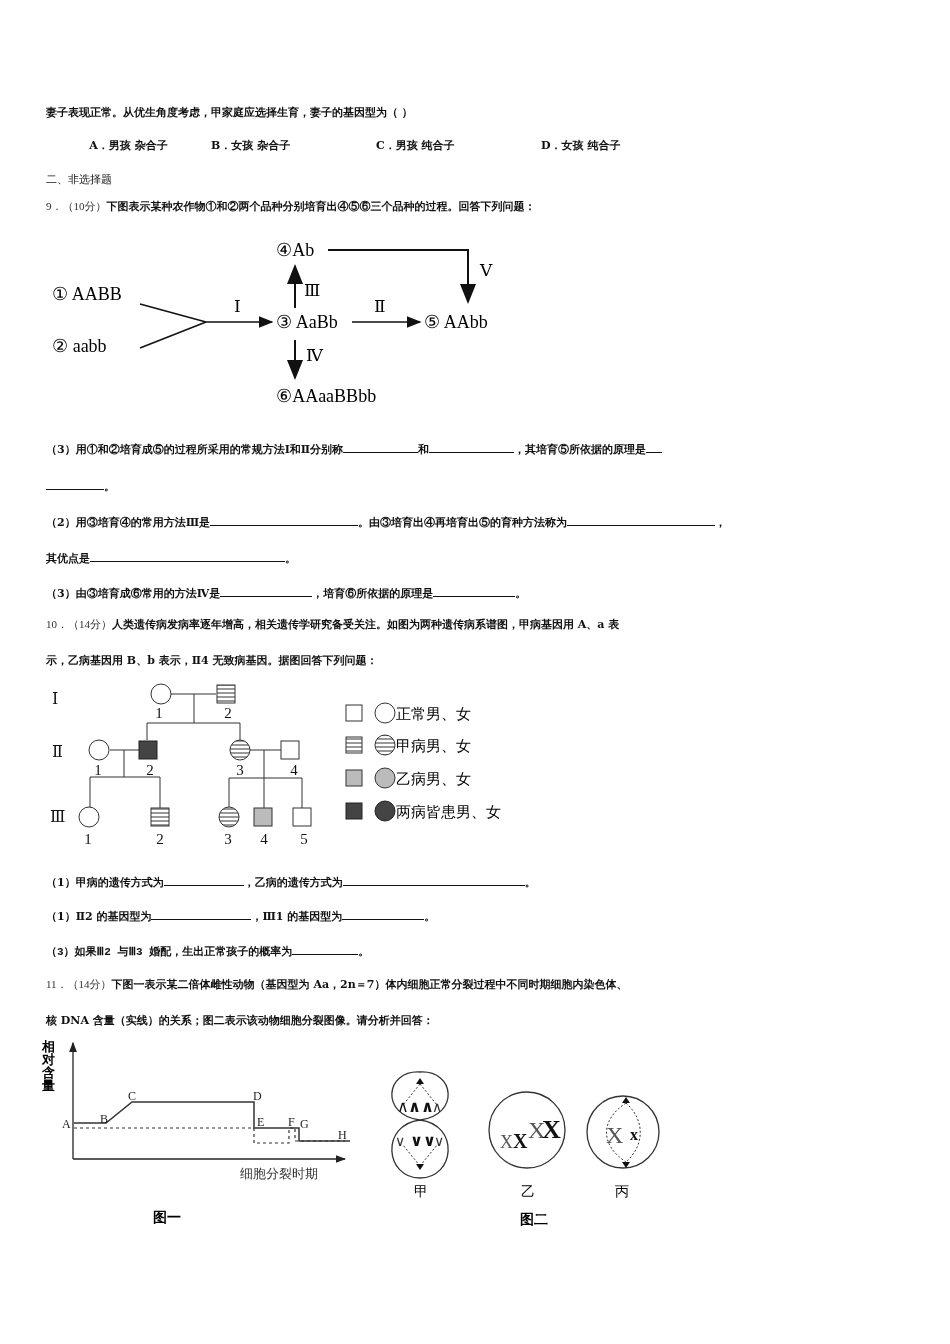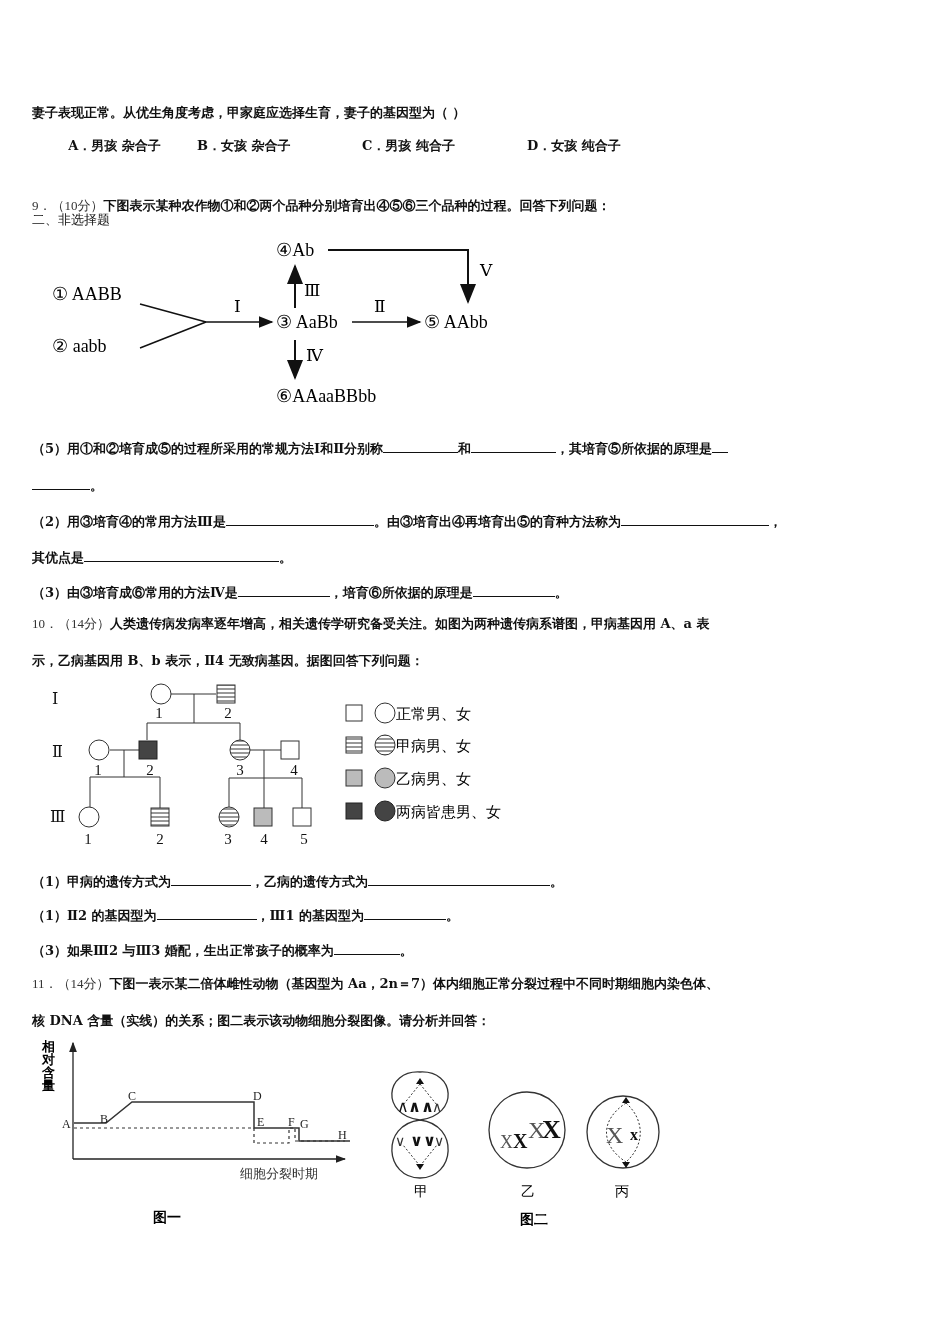--- a/index.html
+++ b/index.html
@@ -1,34 +1,34 @@
 <!DOCTYPE html>
 <html><head>
 <meta charset="utf-8">
 <style>
   html, body { margin: 0; padding: 0; background: #ffffff; }
   body { width: 950px; height: 1344px; position: relative; overflow: hidden;
          font-family: "DejaVu Serif", "Liberation Serif", serif; color: #111; }
-  .line { position: absolute; left: 32px; font-size: 13px; white-space: nowrap; line-height: 20px; }
+  .line { position: absolute; left: 46px; font-size: 11px; white-space: nowrap; line-height: 20px; }
   .b { font-weight: bold; }
   .num { font-family: "Liberation Serif", serif; color: #333; font-weight: normal; }
   .blank { display: inline-block; border-bottom: 1.3px solid #111; height: 15px; vertical-align: baseline; }
   .opt { display: inline-block; }
   svg text { font-family: "Liberation Serif", "DejaVu Serif", serif; }
   .fig { position: absolute; }
 </style>
 </head>
 <body>
 
 <div class="line b" style="top:103px;">妻子表现正常。从优生角度考虑，甲家庭应选择生育，妻子的基因型为（  ）</div>
 <div class="line b" style="top:136px;">
   <span class="opt" style="width:165px;text-align:center;"><span>A．</span><span>男孩 杂合子</span></span><span class="opt" style="width:165px;"><span>B．</span><span>女孩  杂合子</span></span><span class="opt" style="width:165px;"><span>C．</span><span>男孩 纯合子</span></span><span class="opt"><span>D．</span><span>女孩  纯合子</span></span>
 </div>
 
-<div class="line" style="top:170px;margin-top:40px;">二、非选择题</div>
+<div class="line" style="top:170px;">二、非选择题</div>
 
 <div class="line b" style="top:196px;">
   <span class="num">9．</span><span class="num">（10分）</span><span>下图表示某种农作物①和②两个品种分别培育出④⑤⑥三个品种的过程。回答下列问题：</span>
 </div>
 
 <svg class="fig" style="left:40px; top:228px;" width="480" height="185">
   <defs>
     <marker id="ah" markerWidth="10" markerHeight="8" refX="9" refY="4" orient="auto">
       <path d="M0,0 L10,4 L0,8 z" fill="#111"></path>
     </marker>
@@ -47,21 +47,21 @@
   <text x="264" y="68" font-size="17">Ⅲ</text>
   <text x="236" y="28" font-size="18">④Ab</text>
   <polyline points="288,22 428,22 428,74" fill="none" stroke="#111" stroke-width="2" marker-end="url(#ah)"></polyline>
   <text x="440" y="48" font-size="17">Ⅴ</text>
   <line x1="255" y1="112" x2="255" y2="150" stroke="#111" stroke-width="2" marker-end="url(#ah)"></line>
   <text x="266" y="133" font-size="17">Ⅳ</text>
   <text x="236" y="174" font-size="18">⑥AAaaBBbb</text>
 </svg>
 
 <div class="line b" style="top:437px;">
-  <span>（5）用①和②培育成⑤的过程所采用的常规方法Ⅰ和Ⅱ分别称</span><span class="blank" style="width:75px;"></span><span>和</span><span class="blank" style="width:85px;"></span><span>，其培育⑤所依据的原理是</span><span class="blank" style="width:16px;"></span>
+  <span>（3）用①和②培育成⑤的过程所采用的常规方法Ⅰ和Ⅱ分别称</span><span class="blank" style="width:75px;"></span><span>和</span><span class="blank" style="width:85px;"></span><span>，其培育⑤所依据的原理是</span><span class="blank" style="width:16px;"></span>
 </div>
 <div class="line b" style="top:474px;">
   <span class="blank" style="width:58px;"></span><span>。</span>
 </div>
 <div class="line b" style="top:510px;">
   <span>（2）用③培育④的常用方法Ⅲ是</span><span class="blank" style="width:148px;"></span><span>。由③培育出④再培育出⑤的育种方法称为</span><span class="blank" style="width:148px;"></span><span>，</span>
 </div>
 <div class="line b" style="top:546px;">
   <span>其优点是</span><span class="blank" style="width:195px;"></span><span>。</span>
 </div>
@@ -149,21 +149,21 @@
   <circle cx="45" cy="113" r="10" fill="#444" stroke="#222"></circle>
   <text x="56" y="119" font-size="15">两病皆患男、女</text>
 </svg>
 
 <div class="line b" style="top:870px;">
   <span>（1）甲病的遗传方式为</span><span class="blank" style="width:80px;"></span><span>，乙病的遗传方式为</span><span class="blank" style="width:182px;"></span><span>。</span>
 </div>
 <div class="line b" style="top:904px;">
   <span>（1）Ⅱ2 的基因型为</span><span class="blank" style="width:100px;"></span><span>，Ⅲ1 的基因型为</span><span class="blank" style="width:82px;"></span><span>。</span>
 </div>
-<div class="line b" style="top:939px;">
+<div class="line b" style="top:939px;font-family:Liberation Mono, monospace;">
   <span>（3）如果Ⅲ2 与Ⅲ3 婚配，生出正常孩子的概率为</span><span class="blank" style="width:66px;"></span><span>。</span>
 </div>
 
 <div class="line b" style="top:974px;">
   <span class="num">11．</span><span class="num">（14分）</span><span>下图一表示某二倍体雌性动物（基因型为 Aa，2n＝7）体内细胞正常分裂过程中不同时期细胞内染色体、</span>
 </div>
 <div class="line b" style="top:1011px;">核 DNA 含量（实线）的关系；图二表示该动物细胞分裂图像。请分析并回答：</div>
 
 <svg class="fig" style="left:40px; top:1035px;" width="330" height="200">
   <defs>

